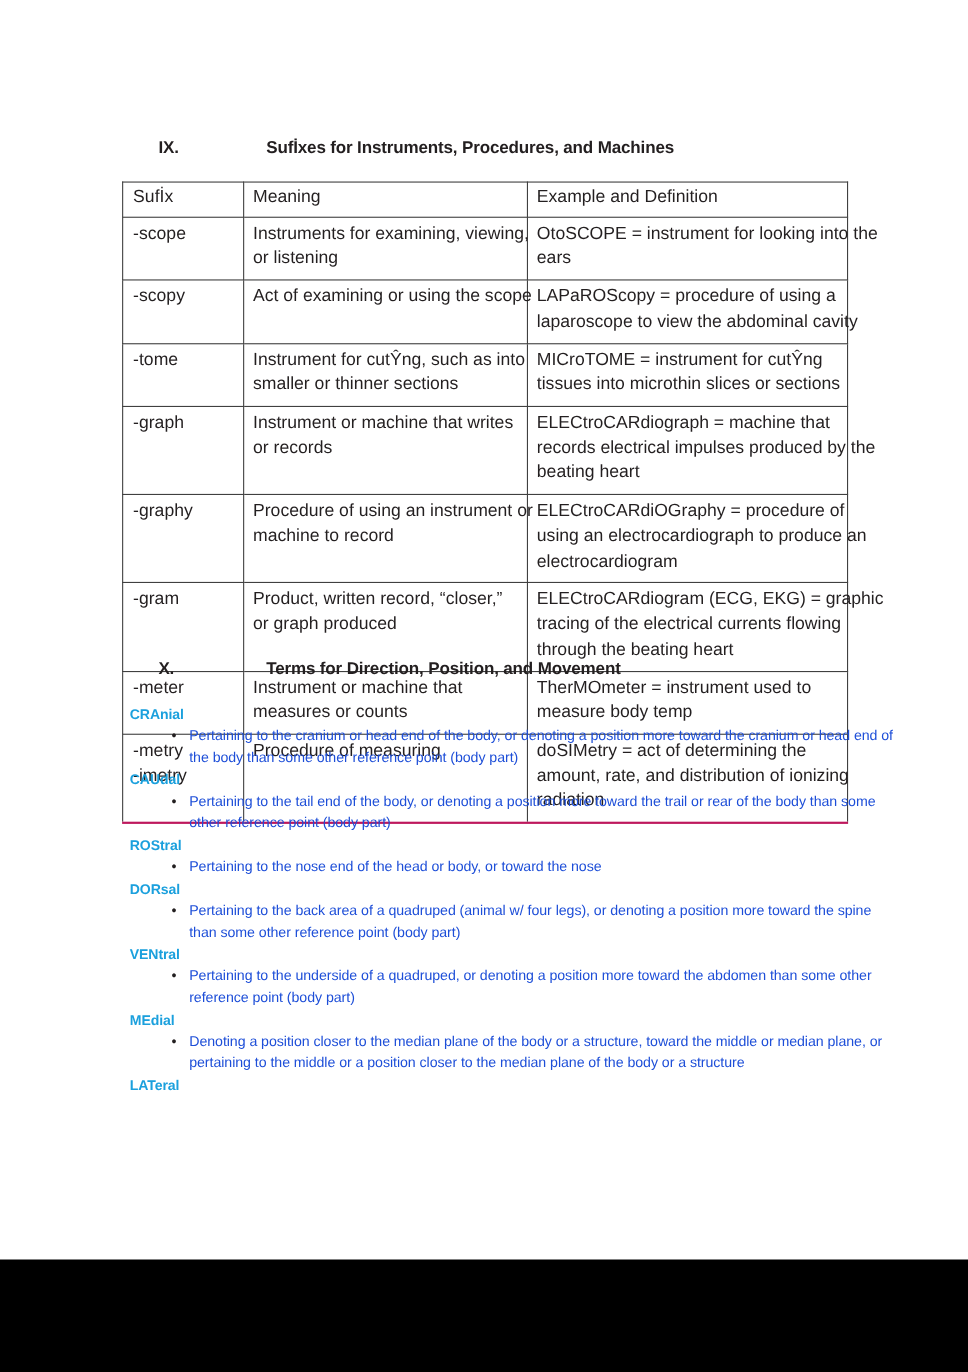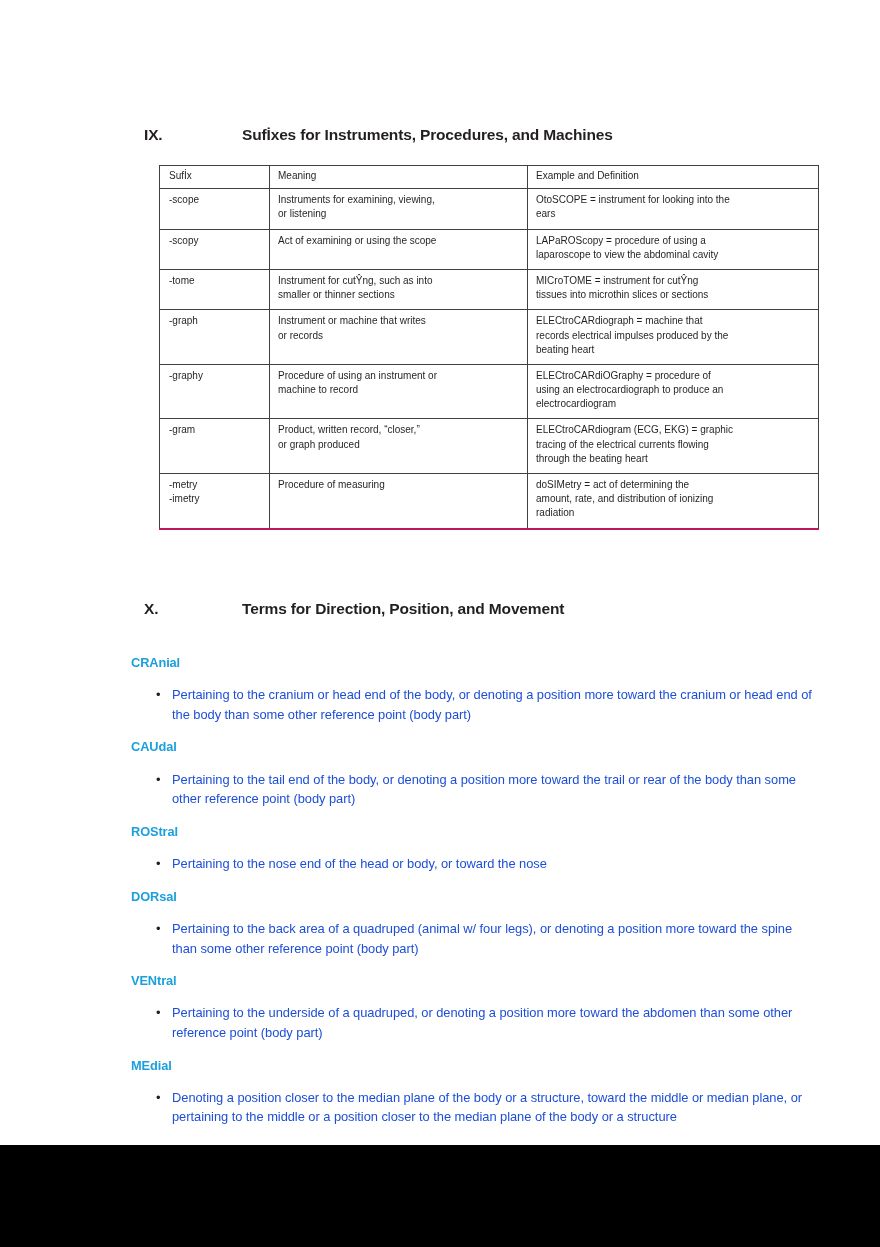--- a/index.html
+++ b/index.html
@@ -46,24 +46,23 @@
   #heading-x  { left: 128px; top: 600px; }
 
   
   .suffix-table {
     position: absolute;
     left: 95px;
     top: 165px;
     width: 659px;
     border-collapse: collapse;
     table-layout: fixed;
-    font-size: 10px;
+    font-size: 16px;
     line-height: 1.42;
     color: #231f20;
-    margin-left: 48px;
   }
   .suffix-table col.c1 { width: 110px; }
   .suffix-table col.c2 { width: 258px; }
   .suffix-table col.c3 { width: 291px; }
 
   .suffix-table td {
     border: 1px solid #404040;
     vertical-align: top;
     padding: 4px 6px 7px 6px;
     overflow: visible;
@@ -97,21 +96,21 @@
   }
   .term-block {
     margin: 0;
   }
   .term-name {
     color: #1ba0dd;
     font-weight: bold;
     font-size: 12.8px;
     line-height: 1.5;
     letter-spacing: -0.1px;
-    margin: 13px;
+    margin: 0;
   }
   .term-def {
     display: flex;
     align-items: flex-start;
     margin: 0 0 1px 0;
     padding-left: 38px;
   }
   .term-bullet {
     flex: 0 0 16px;
     font-size: 13px;
@@ -233,20 +232,33 @@
             <span class="cell-line">or graph produced</span>
           </td>
           <td class="col-example">
             <span class="cell-line">ELECtroCARdiogram (ECG, EKG) = graphic</span>
             <span class="cell-line">tracing of the electrical currents flowing</span>
             <span class="cell-line">through the beating heart</span>
           </td>
         </tr>
         <tr>
           <td class="col-suffix">
+            <span class="cell-line">-meter</span>
+          </td>
+          <td class="col-meaning">
+            <span class="cell-line">Instrument or machine that</span>
+            <span class="cell-line">measures or counts</span>
+          </td>
+          <td class="col-example">
+            <span class="cell-line">TherMOmeter = instrument used to</span>
+            <span class="cell-line">measure body temp</span>
+          </td>
+        </tr>
+        <tr>
+          <td class="col-suffix">
             <span class="cell-line">-metry</span>
             <span class="cell-line">-imetry</span>
           </td>
           <td class="col-meaning">
             <span class="cell-line">Procedure of measuring</span>
           </td>
           <td class="col-example">
             <span class="cell-line">doSIMetry = act of determining the</span>
             <span class="cell-line">amount, rate, and distribution of ionizing</span>
             <span class="cell-line">radiation</span>

